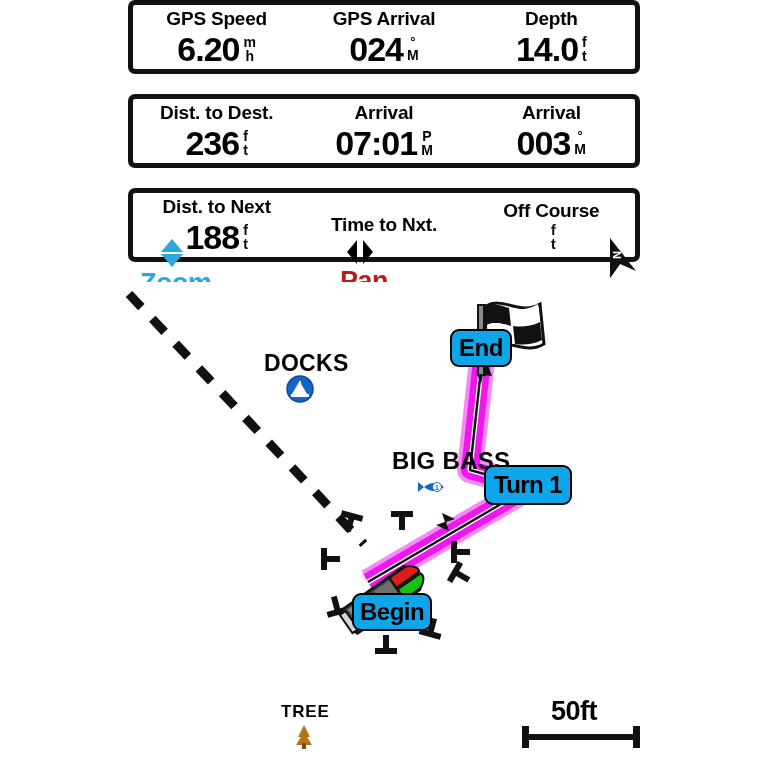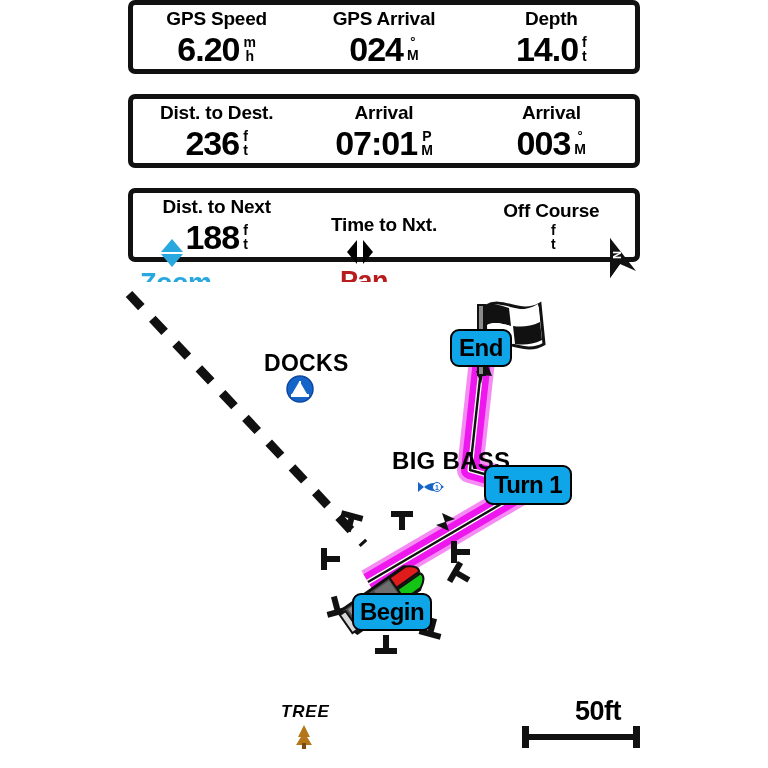--- a/index.html
+++ b/index.html
@@ -173,22 +173,22 @@
 
   .map-text {
     position: absolute;
     font-family: "Liberation Sans", sans-serif;
     font-weight: bold;
     color: #000000;
     white-space: nowrap;
   }
   #docks-label { left: 264px; top: 68px; font-size: 23px; letter-spacing: 0.3px; }
   #bigbass-label { left: 392px; top: 165px; font-size: 24px; letter-spacing: 0.3px; }
-  #tree-label { left: 281px; top: 420px; font-size: 17px; letter-spacing: 0.8px; font-style: italic; }
-  #scale-label { left: 575px; top: 414px; font-size: 27px; letter-spacing: -0.5px; }
+  #tree-label { left: 281px; top: 420px; font-size: 17px; letter-spacing: 0.8px; }
+  #scale-label { left: 551px; top: 414px; font-size: 27px; letter-spacing: -0.5px; }
 
   
   .wp-box {
     position: absolute;
     background: #0ea5e9;
     border: 2.5px solid #000000;
     display: flex;
     align-items: center;
     justify-content: center;
     font-weight: bold;

